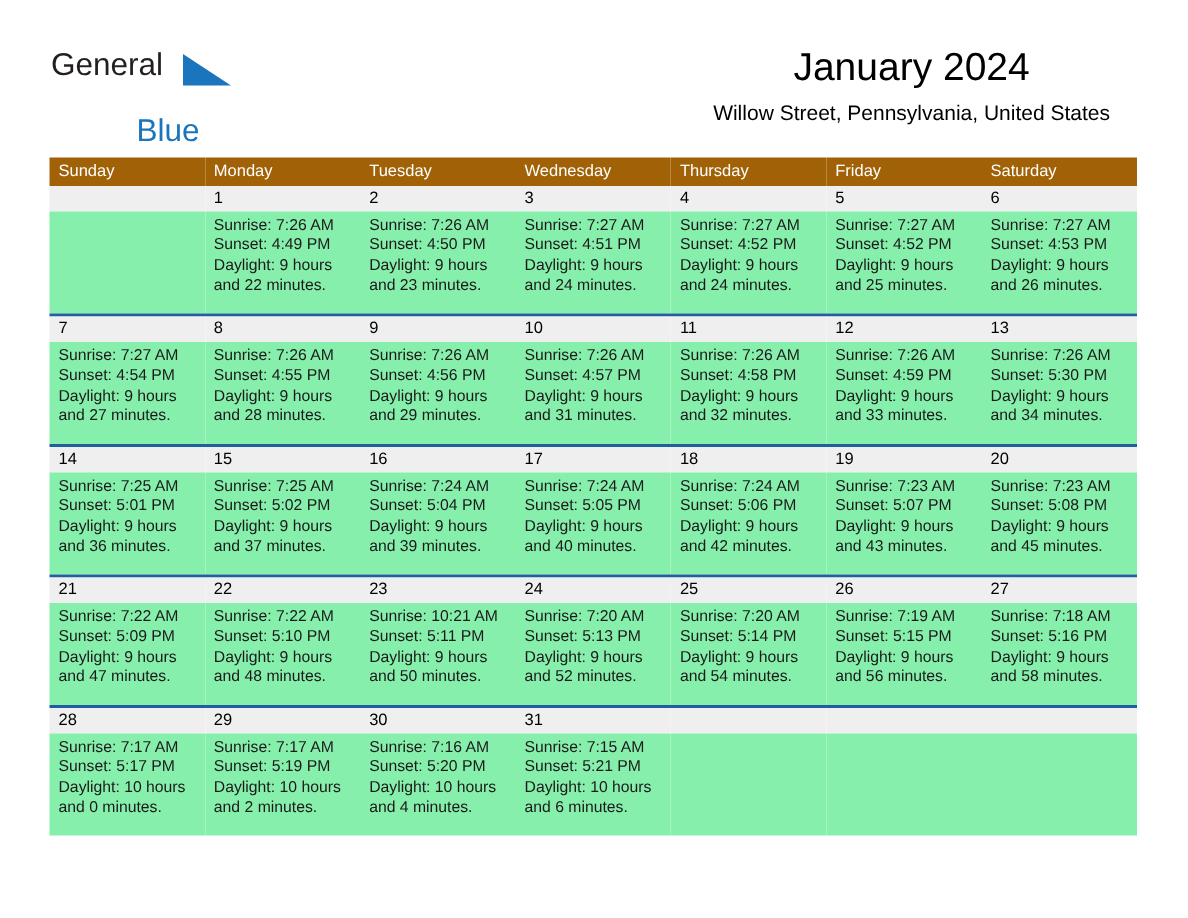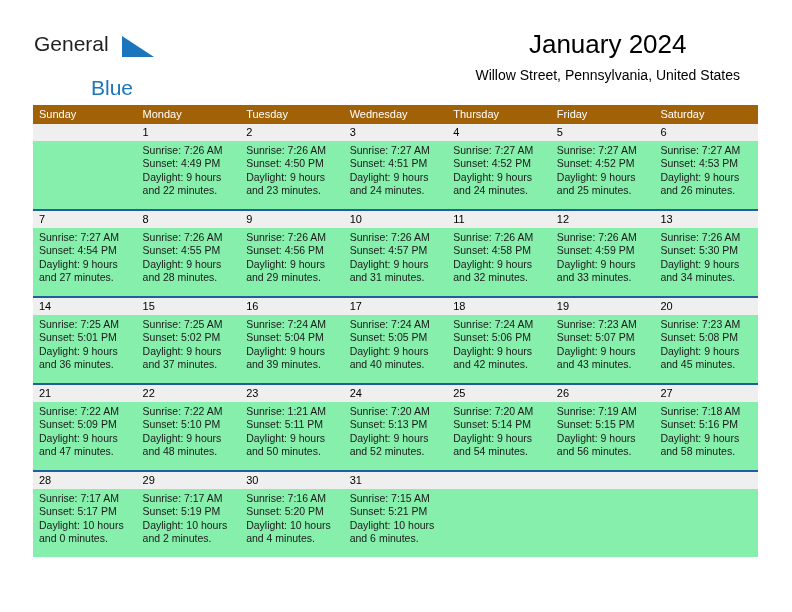--- a/index.html
+++ b/index.html
@@ -389,21 +389,21 @@
           <span class="info-daylight">Daylight: 9 hours</span>
           <span class="info-daylight">and 47 minutes.</span>
         </td>
         <td>
           <span class="info-line">Sunrise: 7:22 AM</span>
           <span class="info-line">Sunset: 5:10 PM</span>
           <span class="info-daylight">Daylight: 9 hours</span>
           <span class="info-daylight">and 48 minutes.</span>
         </td>
         <td>
-          <span class="info-line">Sunrise: 1:21 AM</span>
+          <span class="info-line">Sunrise: 10:21 AM</span>
           <span class="info-line">Sunset: 5:11 PM</span>
           <span class="info-daylight">Daylight: 9 hours</span>
           <span class="info-daylight">and 50 minutes.</span>
         </td>
         <td>
           <span class="info-line">Sunrise: 7:20 AM</span>
           <span class="info-line">Sunset: 5:13 PM</span>
           <span class="info-daylight">Daylight: 9 hours</span>
           <span class="info-daylight">and 52 minutes.</span>
         </td>

